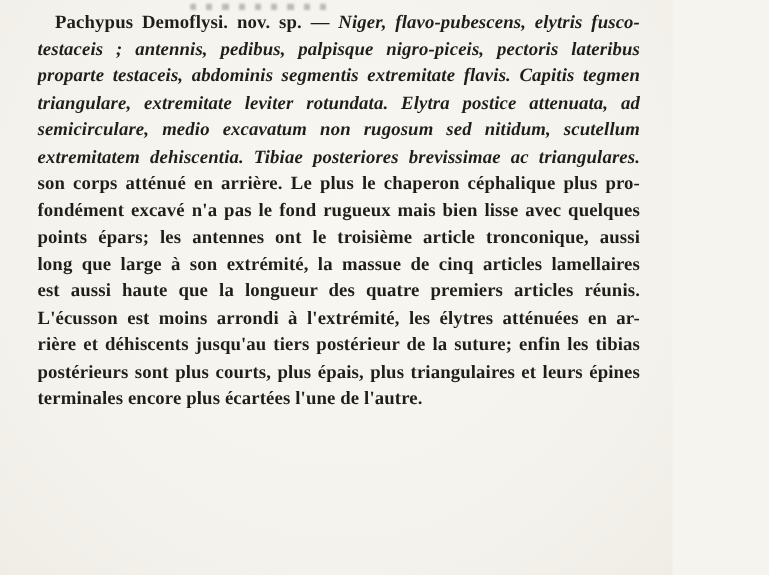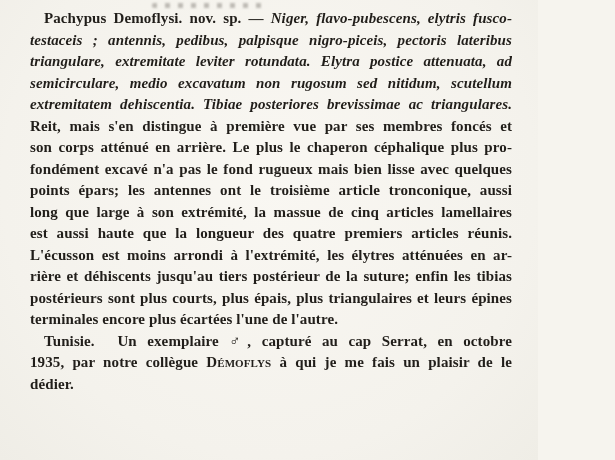--- a/index.html
+++ b/index.html
@@ -59,35 +59,30 @@
 </style>
 </head>
 <body>
 
 <div class="page">
   <div class="scan-artifact"></div>
   <div class="text-block">
       <div class="para">
         <div class="line justify indent"><span class="seg bold">Pachypus Demoflysi.</span><span class="seg regular"> nov. sp. — </span><span class="seg bold-italic">Niger, flavo-pubescens, elytris fusco-</span></div>
         <div class="line justify"><span class="seg bold-italic">testaceis ; antennis, pedibus, palpisque nigro-piceis, pectoris lateribus</span></div>
+        <div class="line justify"><span class="seg bold-italic">proparte testaceis, abdominis segmentis extremitate flavis. Capitis tegmen</span></div>
         <div class="line justify"><span class="seg bold-italic">triangulare, extremitate leviter rotundata. Elytra postice attenuata, ad</span></div>
         <div class="line justify"><span class="seg bold-italic">semicirculare, medio excavatum non rugosum sed nitidum, scutellum</span></div>
         <div class="line justify"><span class="seg bold-italic">extremitatem dehiscentia. Tibiae posteriores brevissimae ac triangulares.</span></div>
       </div>
       <div class="para">
-        <div class="line justify"><span class="seg regular">Reit, mais s'en distingue à première vue par ses membres foncés et</span></div>
         <div class="line justify"><span class="seg regular">son corps atténué en arrière. Le plus le chaperon céphalique plus pro-</span></div>
         <div class="line justify"><span class="seg regular">fondément excavé n'a pas le fond rugueux mais bien lisse avec quelques</span></div>
         <div class="line justify"><span class="seg regular">points épars; les antennes ont le troisième article tronconique, aussi</span></div>
         <div class="line justify"><span class="seg regular">long que large à son extrémité, la massue de cinq articles lamellaires</span></div>
         <div class="line justify"><span class="seg regular">est aussi haute que la longueur des quatre premiers articles réunis.</span></div>
         <div class="line justify"><span class="seg regular">L'écusson est moins arrondi à l'extrémité, les élytres atténuées en ar-</span></div>
         <div class="line justify"><span class="seg regular">rière et déhiscents jusqu'au tiers postérieur de la suture; enfin les tibias</span></div>
         <div class="line justify"><span class="seg regular">postérieurs sont plus courts, plus épais, plus triangulaires et leurs épines</span></div>
         <div class="line left"><span class="seg regular">terminales encore plus écartées l'une de l'autre.</span></div>
       </div>
-      <div class="para">
-        <div class="line justify indent"><span class="seg regular">Tunisie.  Un exemplaire ♂, capturé au cap Serrat, en octobre</span></div>
-        <div class="line justify"><span class="seg regular">1935, par notre collègue </span><span class="seg smallcaps">Démoflys</span><span class="seg regular"> à qui je me fais un plaisir de le</span></div>
-        <div class="line left"><span class="seg regular">dédier.</span></div>
-      </div>
     </div>
 </div>
 
 </body></html>

